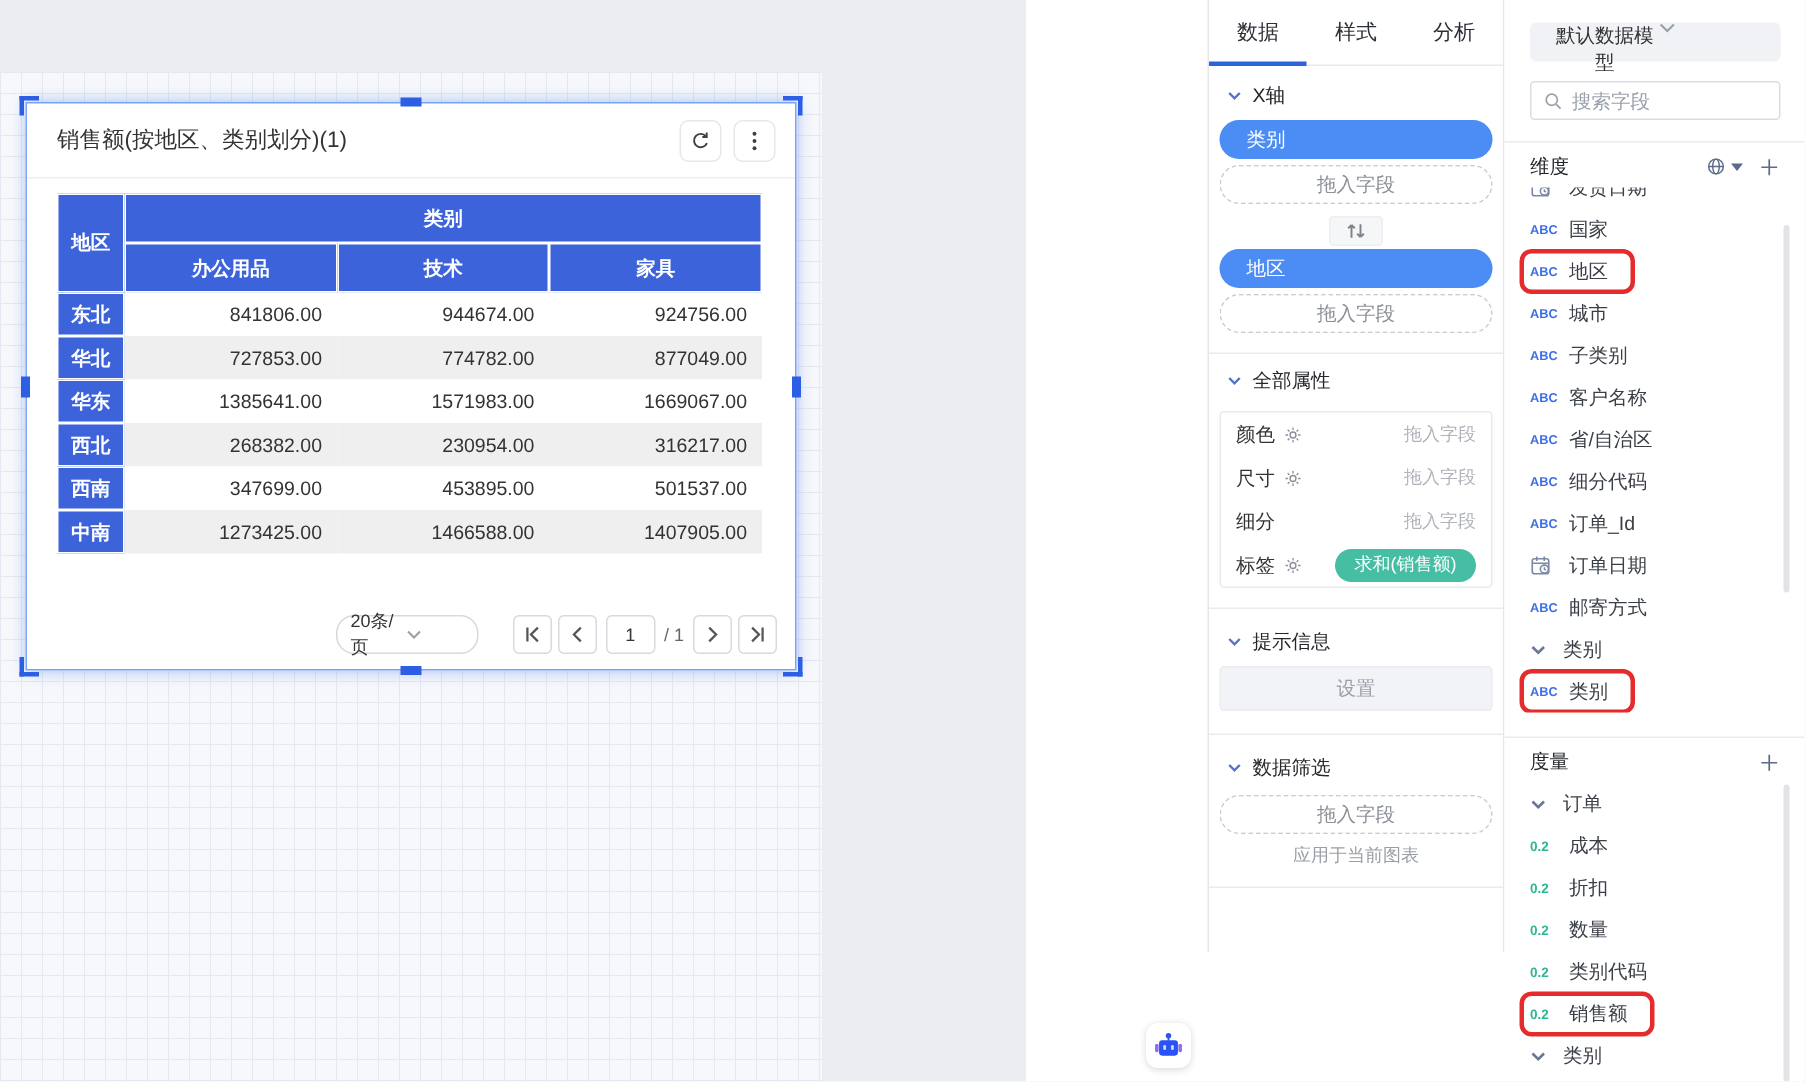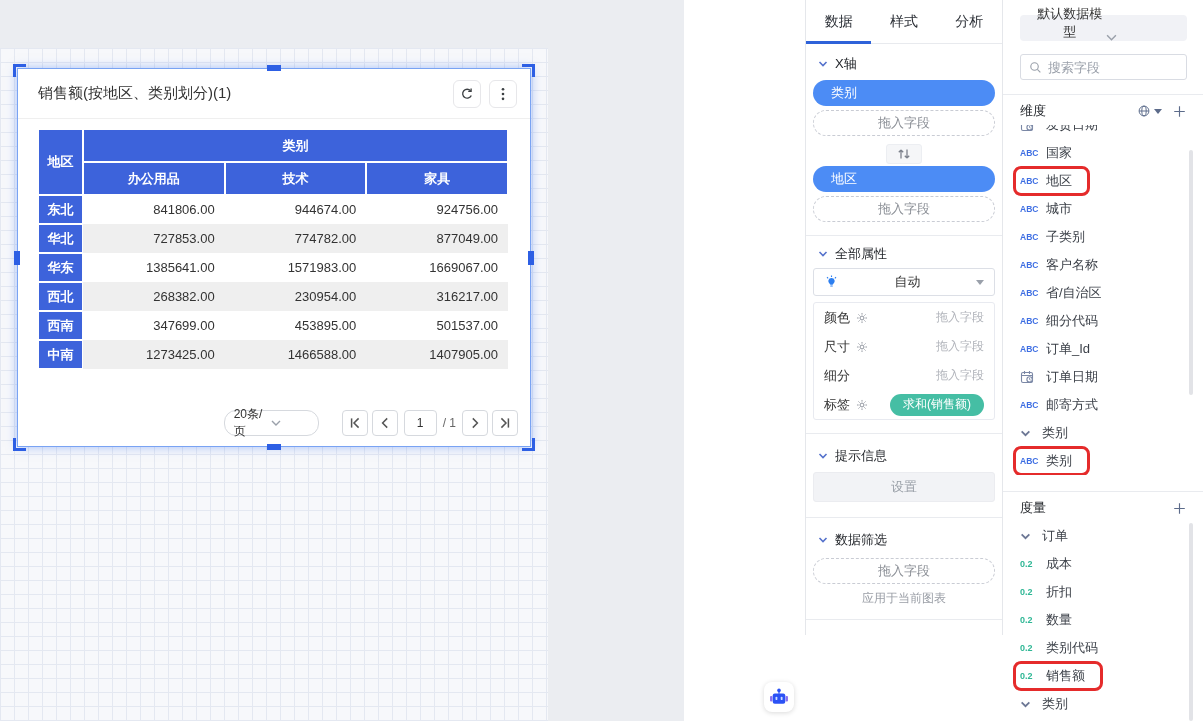--- a/index.html
+++ b/index.html
@@ -64,21 +64,21 @@
   .attr-box { border:1px solid #e8eaf0; border-radius:3px; margin-top:6px; }
   .attr-row { height:29px; display:flex; align-items:center; padding:0 10px; gap:6px; }
   .attr-label { font-size:13px; color:#333; }
   .attr-drop { margin-left:auto; font-size:12px; color:#b0b3ba; }
   .label-pill { margin-left:auto; height:22px; border-radius:11px; background:#45bea4; color:#fff; font-size:12px; display:flex; align-items:center; padding:0 13px; cursor:pointer; }
   .settings-btn { height:30px; background:#f2f3f6; border:1px solid #ebecf0; border-radius:3px; color:#9aa0a8; font-size:13px; display:flex; align-items:center; justify-content:center; margin-top:2px; cursor:pointer; }
   .filter-note { text-align:center; color:#9a9ea6; font-size:12px; margin-top:6px; }
 
   
   .fields { position:absolute; left:1003px; top:0; width:200px; height:721px; background:#fff; overflow:hidden; }
-  .model-btn { margin:15px 16px 12px 17px; height:26px; background:#f1f2f6; border-radius:4px; display:flex; align-items:flex-end; padding:0 10px 0 14px; cursor:pointer; }
+  .model-btn { margin:15px 16px 12px 17px; height:26px; background:#f1f2f6; border-radius:4px; display:flex; align-items:flex-start; padding:0 10px 0 14px; cursor:pointer; }
   .model-btn span { flex:1; text-align:center; font-size:13px; color:#333; }
   .search-box { margin:13px 16px 0 17px; height:26px; border:1px solid #d9dce3; border-radius:3px; display:flex; align-items:center; padding:0 8px; gap:6px; background:#fff; }
   .search-box input { border:none; outline:none; flex:1; font-size:13px; color:#333; width:100px; font-family:inherit; background:transparent; }
   .search-box input::placeholder { color:#9aa0aa; }
   .f-sec-head { height:28px; display:flex; align-items:center; padding:0 17px; margin-top:2px; }
   .f-sec-title { font-size:13px; color:#23262b; flex:1; }
   .f-head-icons { display:flex; align-items:center; gap:11px; }
   .f-list { overflow:hidden; }
   .f-row { height:28px; display:flex; align-items:center; gap:8px; padding:0 17px; font-size:13px; color:#3a3f47; cursor:pointer; }
   .f-row.clipped { margin-top:-14px; }
@@ -277,31 +277,20 @@
 
     <div class="cp-pad" style="margin-top:4px;">
       <div class="sec-head">
         <span>
             <svg width="10" height="10" viewBox="0 0 10 10">
               <path d="M1.5 3L5 6.5 8.5 3" fill="none" stroke="#5572cc" stroke-width="1.6"></path>
             </svg>
           </span>
         <span>全部属性</span>
       </div>
-      <div class="auto-select">
-        <span>
-          <svg width="15" height="15" viewBox="0 0 16 16">
-              <path d="M8 3.2a3.4 3.4 0 0 0-1.8 6.3c.4.3.6.6.6 1h2.4c0-.4.2-.7.6-1A3.4 3.4 0 0 0 8 3.2z" fill="#2d7ff0"></path>
-              <rect x="6.6" y="11.1" width="2.8" height="1.2" rx="0.6" fill="#2d7ff0"></rect>
-              <path d="M8 0.4v1.7M3.2 2.3l1.2 1.2M12.8 2.3l-1.2 1.2" stroke="#2d7ff0" stroke-width="1.2"></path>
-            </svg>
-        </span>
-        <span class="auto-label">自动</span>
-        <span class="caret"></span>
-      </div>
       <div class="attr-box">
         <div class="attr-row">
           <span class="attr-label">颜色</span>
           <span>
               <svg width="12" height="12" viewBox="0 0 16 16">
                 <circle cx="8" cy="8" r="2.6" fill="none" stroke="#8a8f99" stroke-width="1.3"></circle>
                 <path d="M8 1.3v2.2M8 12.5v2.2M1.3 8h2.2M12.5 8h2.2M3.3 3.3l1.5 1.5M11.2 11.2l1.5 1.5M12.7 3.3l-1.5 1.5M4.8 11.2l-1.5 1.5" stroke="#8a8f99" stroke-width="1.2"></path>
               </svg>
             </span>
           <span class="attr-drop">拖入字段</span>

